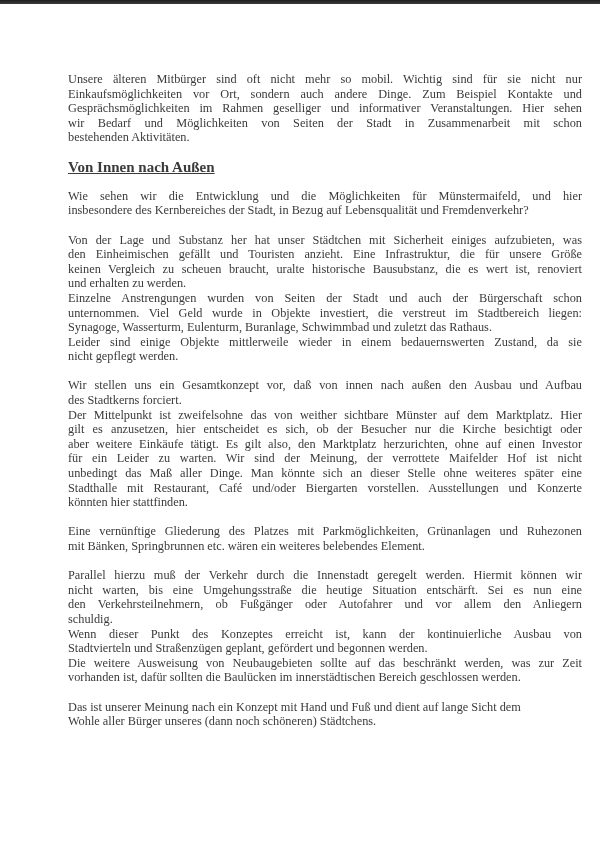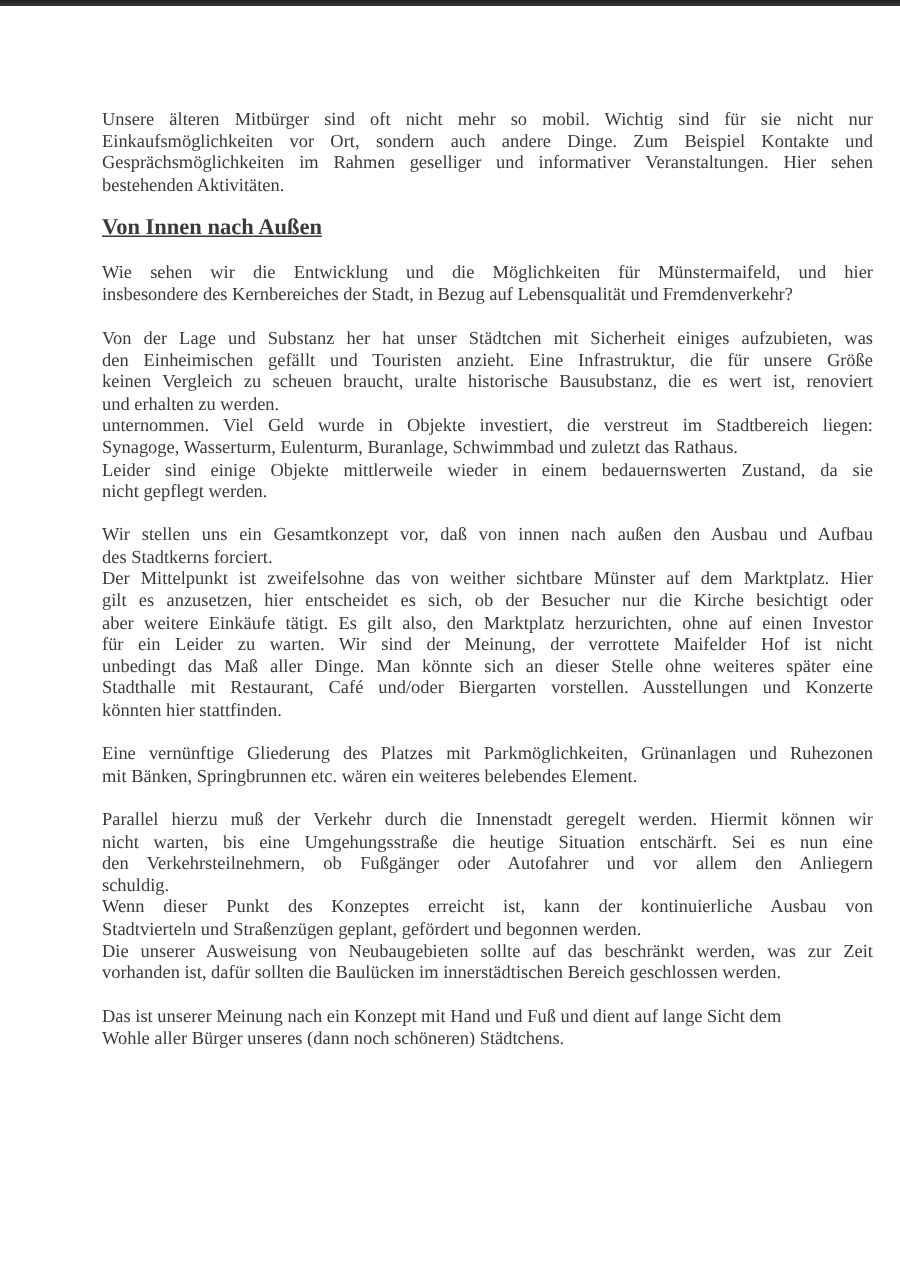--- a/index.html
+++ b/index.html
@@ -55,20 +55,21 @@
 <body>
 
 <div class="top-edge"></div>
 
 <div class="page">
 
   <p class="para">
     <span class="line">Unsere älteren Mitbürger sind oft nicht mehr so mobil. Wichtig sind für sie nicht nur</span>
     <span class="line">Einkaufsmöglichkeiten vor Ort, sondern auch andere Dinge. Zum Beispiel Kontakte und</span>
     <span class="line">Gesprächsmöglichkeiten im Rahmen geselliger und informativer Veranstaltungen. Hier sehen</span>
+    <span class="line">wir Bedarf und Möglichkeiten von Seiten der Stadt in Zusammenarbeit mit schon</span>
     <span class="line end">bestehenden Aktivitäten.</span>
   </p>
 
   <div class="gap"></div>
 
   <p class="heading">Von Innen nach Außen</p>
 
   <div class="gap"></div>
 
   <p class="para">
@@ -78,20 +79,21 @@
 
   <div class="gap"></div>
 
   <p class="para">
     <span class="line">Von der Lage und Substanz her hat unser Städtchen mit Sicherheit einiges aufzubieten, was</span>
     <span class="line">den Einheimischen gefällt und Touristen anzieht. Eine Infrastruktur, die für unsere Größe</span>
     <span class="line">keinen Vergleich zu scheuen braucht, uralte historische Bausubstanz, die es wert ist, renoviert</span>
     <span class="line end">und erhalten zu werden.</span>
   </p>
   <p class="para">
+    <span class="line">Einzelne Anstrengungen wurden von Seiten der Stadt und auch der Bürgerschaft schon</span>
     <span class="line">unternommen. Viel Geld wurde in Objekte investiert, die verstreut im Stadtbereich liegen:</span>
     <span class="line end">Synagoge, Wasserturm, Eulenturm, Buranlage, Schwimmbad und zuletzt das Rathaus.</span>
   </p>
   <p class="para">
     <span class="line">Leider sind einige Objekte mittlerweile wieder in einem bedauernswerten Zustand, da sie</span>
     <span class="line end">nicht gepflegt werden.</span>
   </p>
 
   <div class="gap"></div>
 
@@ -122,21 +124,21 @@
     <span class="line">Parallel hierzu muß der Verkehr durch die Innenstadt geregelt werden. Hiermit können wir</span>
     <span class="line">nicht warten, bis eine Umgehungsstraße die heutige Situation entschärft. Sei es nun eine</span>
     <span class="line">den Verkehrsteilnehmern, ob Fußgänger oder Autofahrer und vor allem den Anliegern</span>
     <span class="line end">schuldig.</span>
   </p>
   <p class="para">
     <span class="line">Wenn dieser Punkt des Konzeptes erreicht ist, kann der kontinuierliche Ausbau von</span>
     <span class="line end">Stadtvierteln und Straßenzügen geplant, gefördert und begonnen werden.</span>
   </p>
   <p class="para">
-    <span class="line">Die unserer Ausweisung von Neubaugebieten sollte auf das beschränkt werden, was zur Zeit</span>
+    <span class="line">Die weitere Ausweisung von Neubaugebieten sollte auf das beschränkt werden, was zur Zeit</span>
     <span class="line end">vorhanden ist, dafür sollten die Baulücken im innerstädtischen Bereich geschlossen werden.</span>
   </p>
 
   <div class="gap"></div>
 
   <p class="para last-left">
     <span class="line end">Das ist unserer Meinung nach ein Konzept mit Hand und Fuß und dient auf lange Sicht dem</span>
     <span class="line end">Wohle aller Bürger unseres (dann noch schöneren) Städtchens.</span>
   </p>
 

